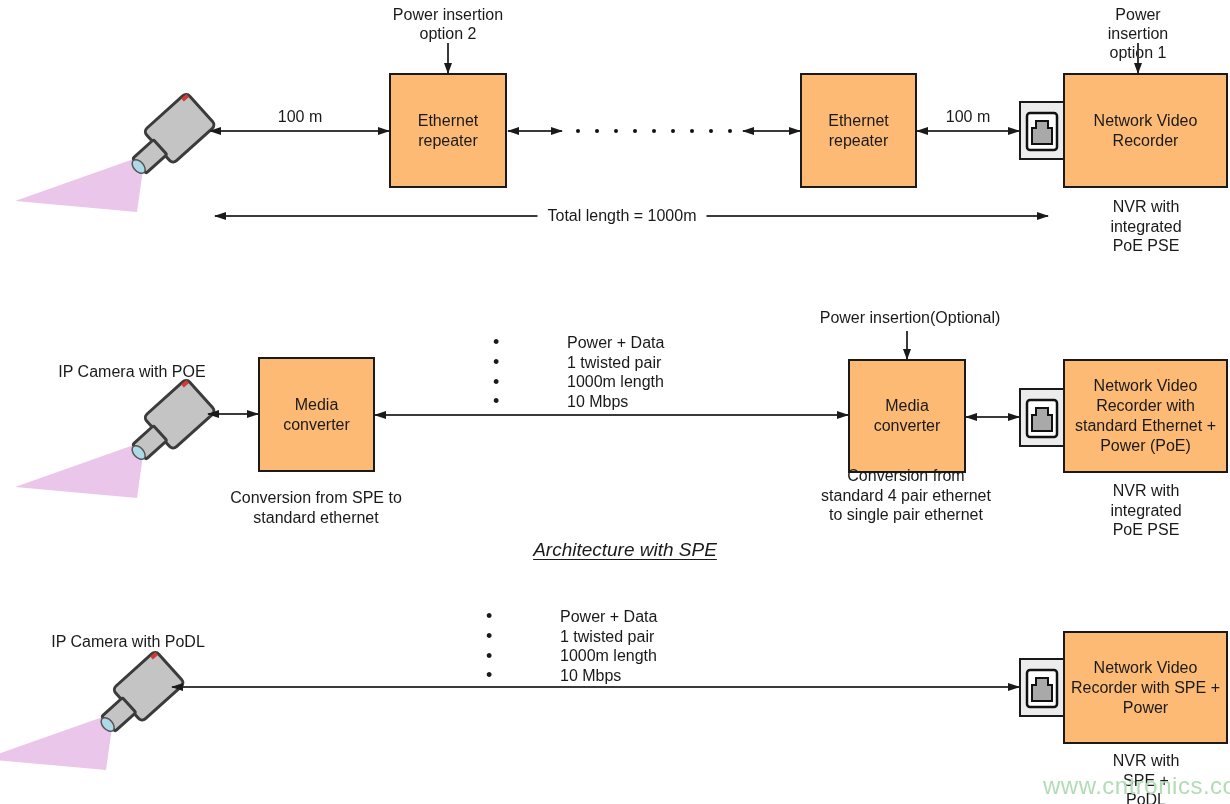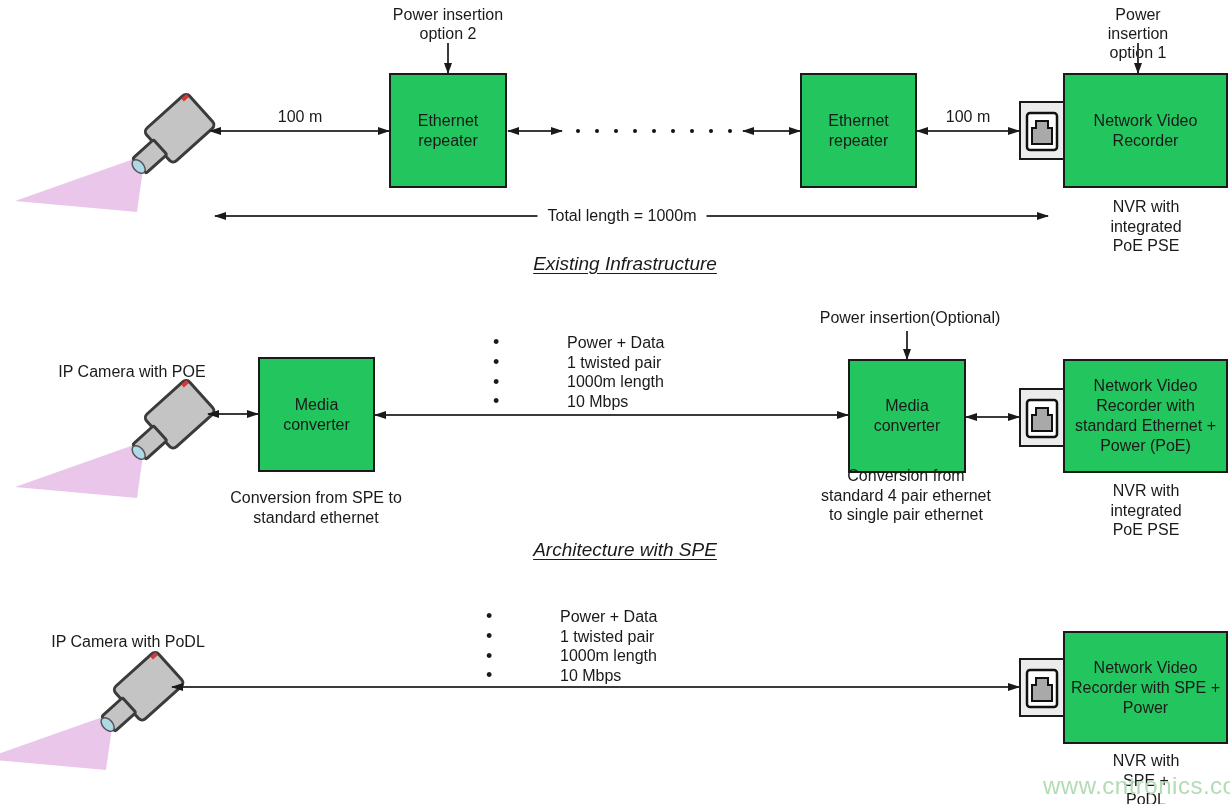--- a/index.html
+++ b/index.html
@@ -1,21 +1,21 @@
 <!DOCTYPE html>
 <html><head>
 <meta charset="utf-8">
 <style>
   html,body{margin:0;padding:0;background:#fff;}
   #canvas{
     position:relative;width:1230px;height:804px;background:#ffffff;
     font-family:"Liberation Sans",sans-serif;color:#1a1a1a;overflow:hidden;
   }
   .box{
-    position:absolute;background:#22c55e;border:2px solid #1a1a1a;box-sizing:border-box;
+    position:absolute;background:#fdba74;border:2px solid #1a1a1a;box-sizing:border-box;
     display:flex;align-items:center;justify-content:center;text-align:center;
     font-size:16px;line-height:20px;white-space:pre-line;
   }
   .lbl{
     position:absolute;text-align:center;font-size:16px;line-height:19px;
     white-space:pre-line;transform:translateX(-50%);
   }
   .cap{
     position:absolute;text-align:center;font-size:16px;line-height:19.7px;
     white-space:pre-line;transform:translateX(-50%);
@@ -113,21 +113,20 @@
     <rect x="8" y="12" width="30" height="37" rx="3" fill="#ffffff" stroke="#111" stroke-width="2.5"></rect>
     <polygon points="13,43 13,27 17,27 17,20 29,20 29,27 33,27 33,43" fill="#a9a9a9" stroke="#111" stroke-width="2"></polygon>
   </svg>
 
   <div class="cap" style="left:1146px;top:197px">NVR with integrated
 PoE PSE</div>
 
   <div class="harrow hl hr" style="left:215px;top:215px;width:833px"></div>
   <div class="total-lbl" style="left:622px;top:207px">Total length = 1000m</div>
 
-  <div class="title" style="left:625px;top:253px">Existing Infrastructure</div>
 
   <div class="lbl" style="left:132px;top:362px;white-space:nowrap">IP Camera with POE</div>
 
   <svg style="left:15px;top:381px" width="200" height="120" viewBox="0 0 200 120">
     <polygon points="130,60 0,106 122,117" fill="#eac7ea"></polygon>
     <g transform="translate(138,68) rotate(-42)">
       <rect x="14" y="-30" width="58" height="44" rx="5" fill="#c4c4c4" stroke="#3b3b3b" stroke-width="3"></rect>
       <rect x="-12" y="-17" width="28" height="20" rx="2" fill="#c4c4c4" stroke="#3b3b3b" stroke-width="3"></rect>
       <ellipse cx="-13" cy="-7" rx="5" ry="8" fill="#aedae8" stroke="#555" stroke-width="1.5"></ellipse>
       <rect x="64" y="-29" width="7" height="4" fill="#d23a3a"></rect>

